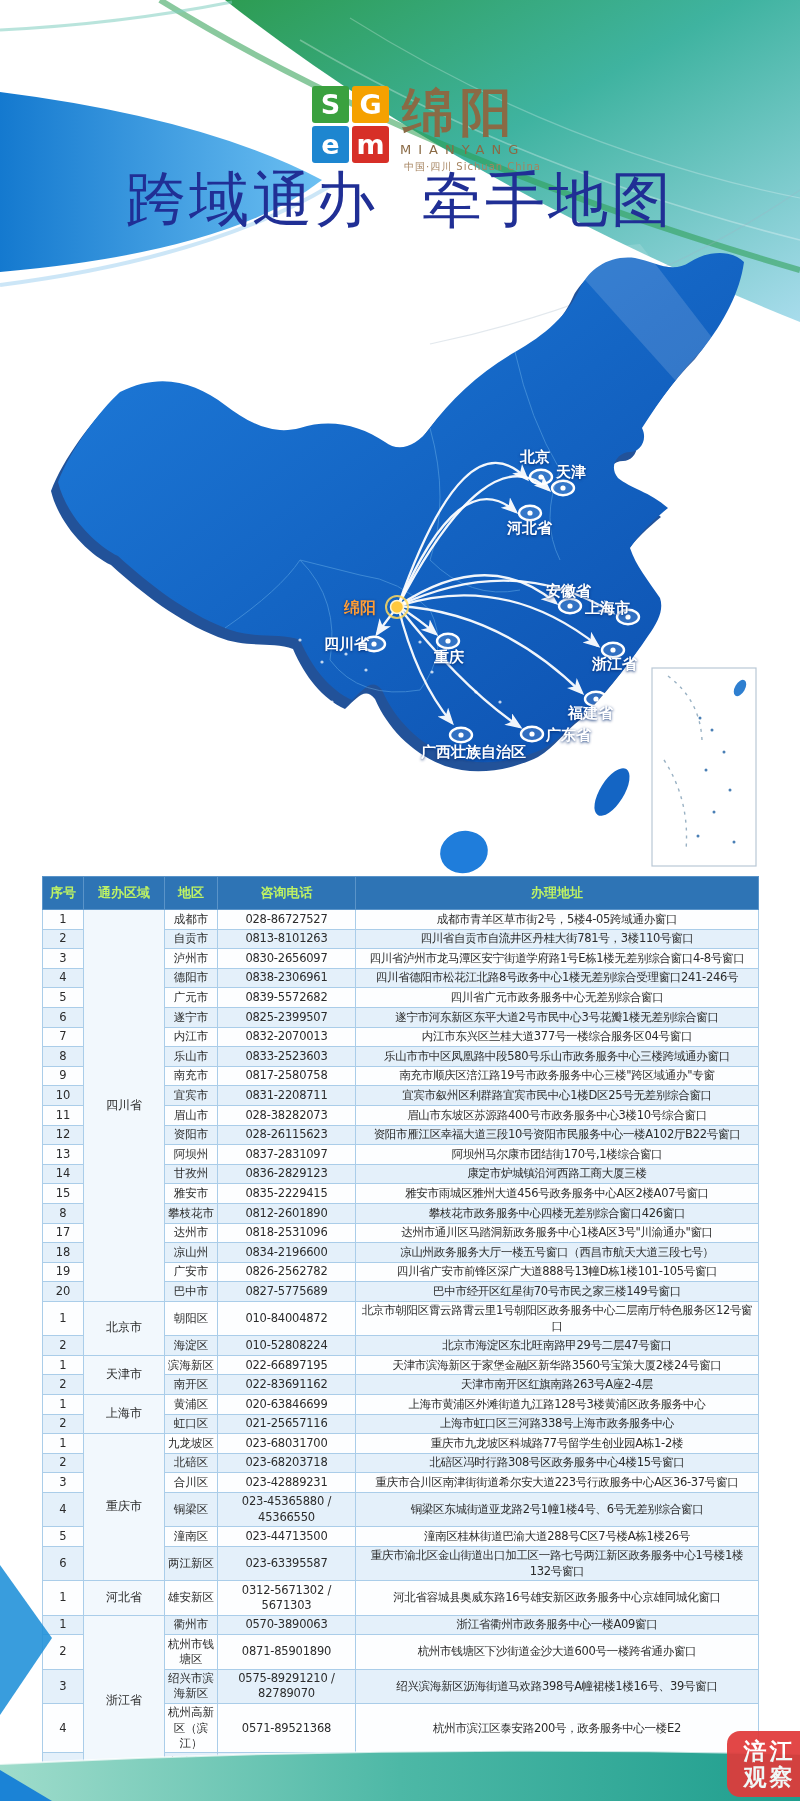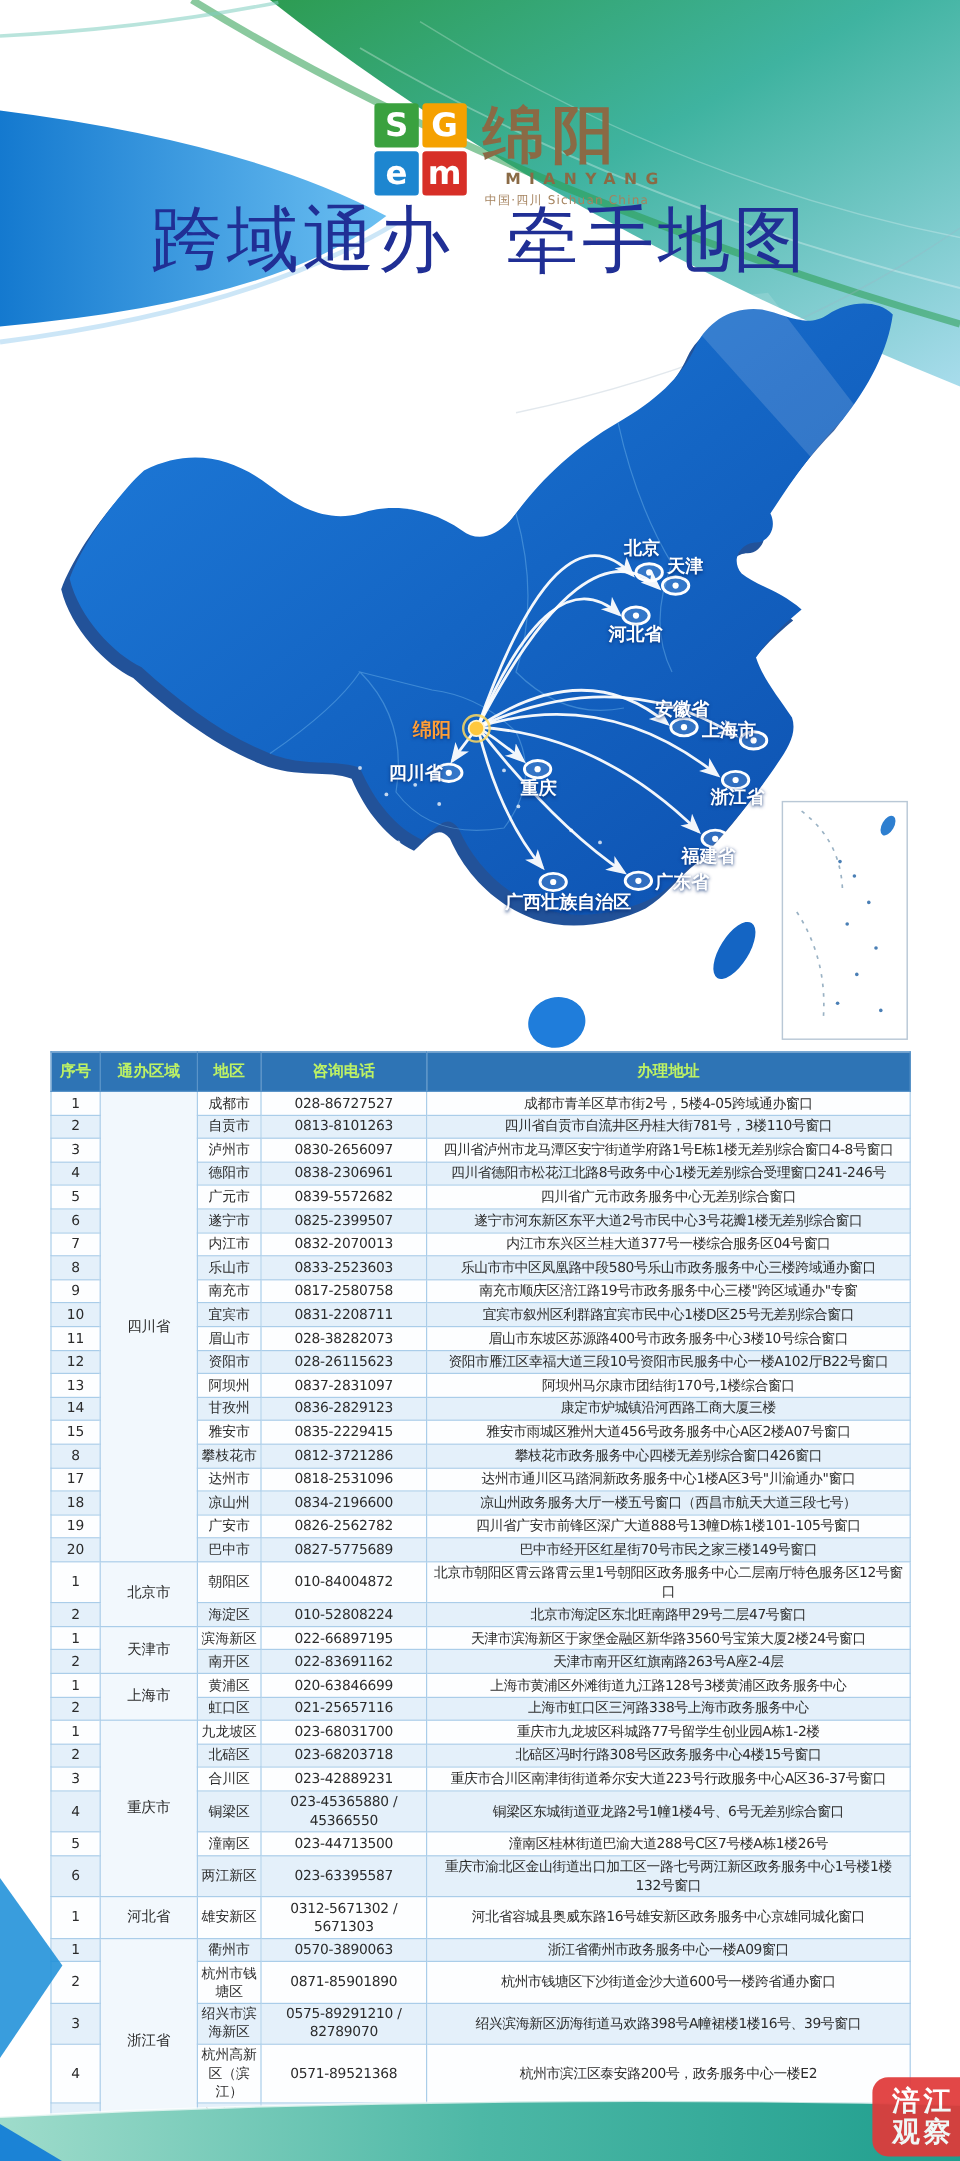--- a/index.html
+++ b/index.html
@@ -15,21 +15,21 @@
   .blocks{position:absolute;left:312px;top:2px;width:78px;height:78px;
           display:grid;grid-template-columns:37px 37px;grid-template-rows:37px 37px;gap:3px;}
   .blk{display:flex;align-items:center;justify-content:center;color:#fff;
        font-weight:900;font-size:27px;border-radius:3px;line-height:1;}
   .blk.b1{background:#3aa13f;}
   .blk.b2{background:#f5a100;}
   .blk.b3{background:#1d86d0;}
   .blk.b4{background:#d72f27;}
   .logo-cn{position:absolute;left:402px;top:-6px;font-family:"DejaVu Serif","Liberation Serif",serif;
            font-size:52px;font-weight:700;color:#8a6a45;letter-spacing:6px;}
-  .logo-en{position:absolute;left:421px;top:58px;font-size:13px;letter-spacing:7px;color:#8a6a45;font-weight:700;}
+  .logo-en{position:absolute;left:400px;top:58px;font-size:13px;letter-spacing:7px;color:#8a6a45;font-weight:400;}
   .logo-sub{position:absolute;left:404px;top:76px;font-size:10px;color:#a5835f;letter-spacing:1px;}
 
   
   #title{left:0;top:160px;width:800px;text-align:center;font-size:60px;font-weight:400;
          color:#202f95;letter-spacing:3px;white-space:pre;}
 
   
   #mapwrap{left:0;top:222px;width:800px;height:672px;}
   .arrow{fill:none;stroke:#ffffff;stroke-width:2.3;opacity:.95;}
   .mk-ell{fill:rgba(255,255,255,.14);stroke:#fff;stroke-width:2.4;}
@@ -344,21 +344,21 @@
       </tr>
       <tr>
         <td class="c-seq">15</td>
         <td class="c-area">雅安市</td>
         <td class="c-phone">0835-2229415</td>
         <td class="c-addr">雅安市雨城区雅州大道456号政务服务中心A区2楼A07号窗口</td>
       </tr>
       <tr class="alt">
         <td class="c-seq">8</td>
         <td class="c-area">攀枝花市</td>
-        <td class="c-phone">0812-3721286</td>
+        <td class="c-phone">0812-2601890</td>
         <td class="c-addr">攀枝花市政务服务中心四楼无差别综合窗口426窗口</td>
       </tr>
       <tr>
         <td class="c-seq">17</td>
         <td class="c-area">达州市</td>
         <td class="c-phone">0818-2531096</td>
         <td class="c-addr">达州市通川区马踏洞新政务服务中心1楼A区3号"川渝通办"窗口</td>
       </tr>
       <tr class="alt">
         <td class="c-seq">18</td>

